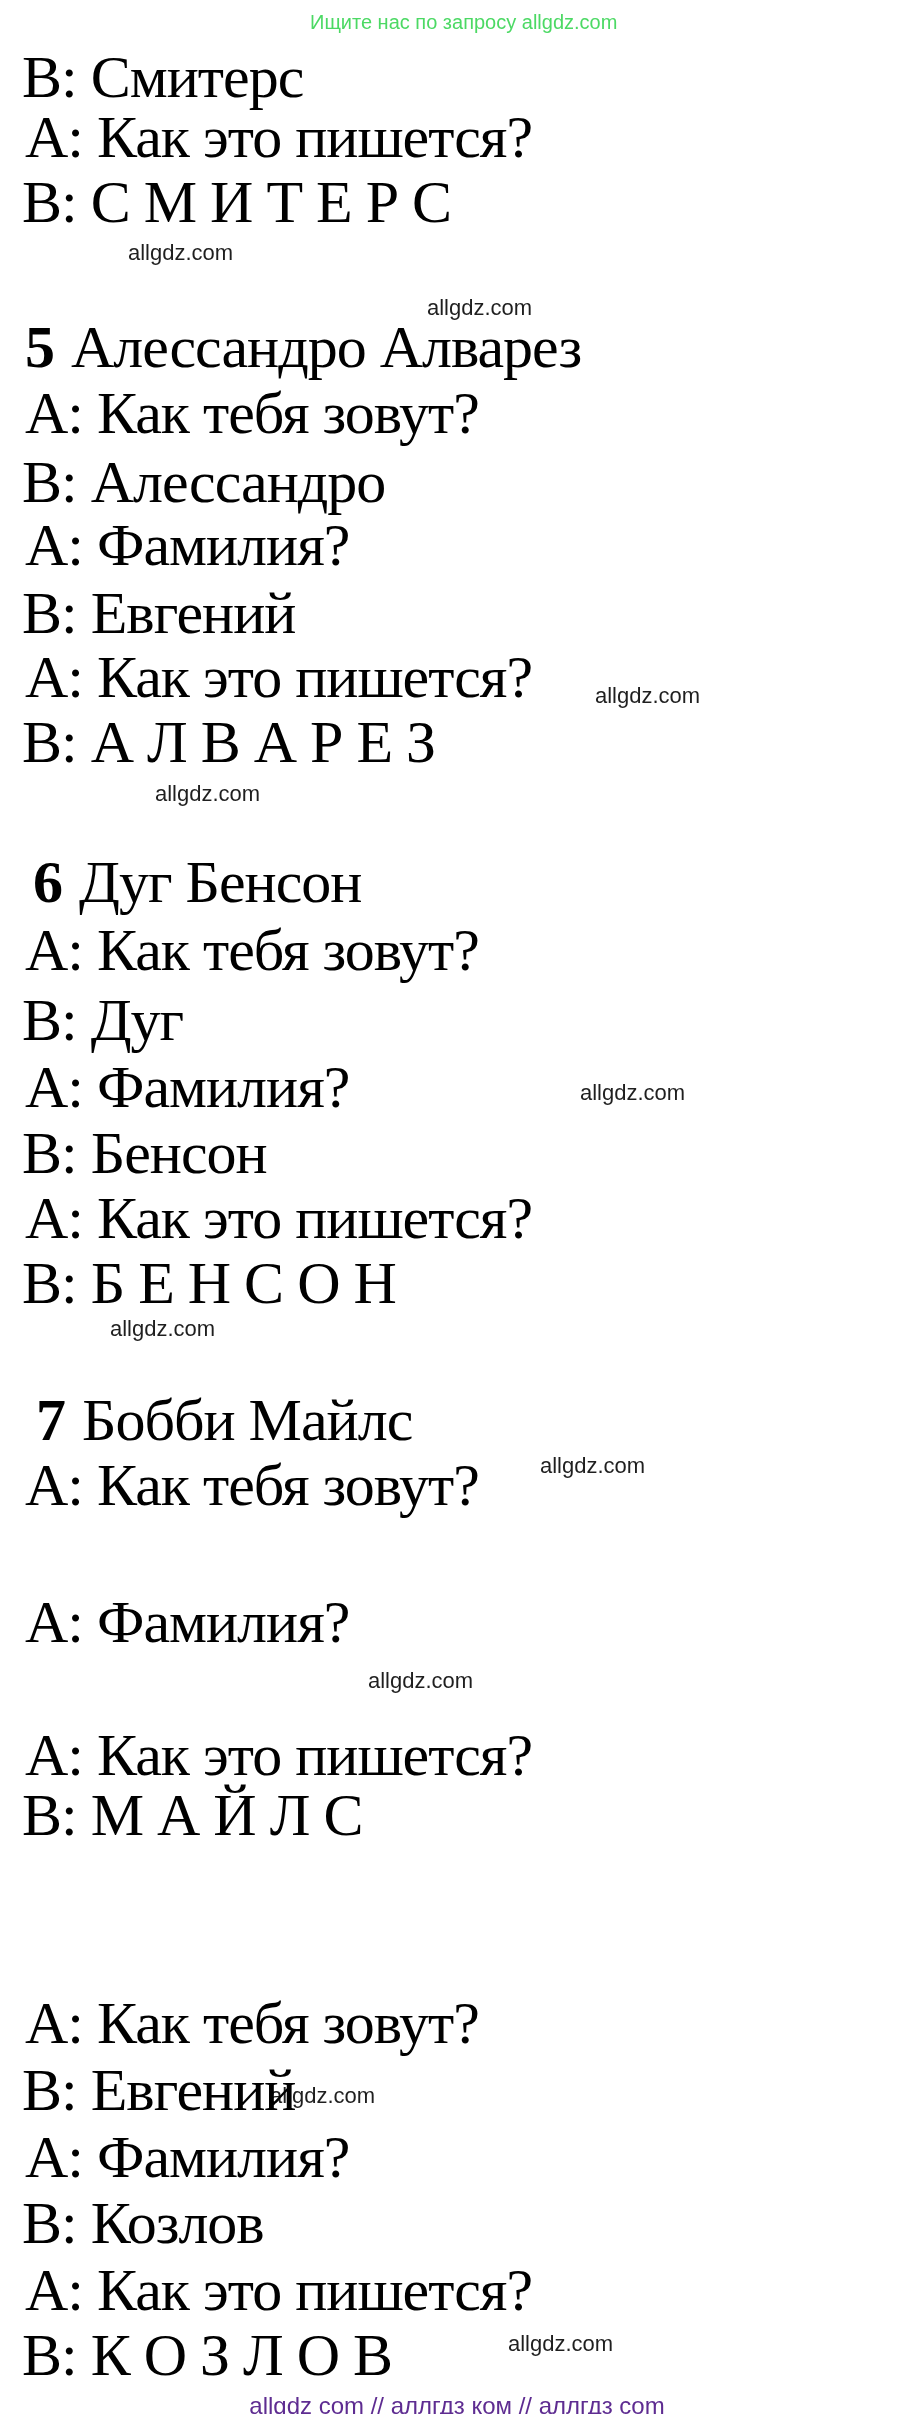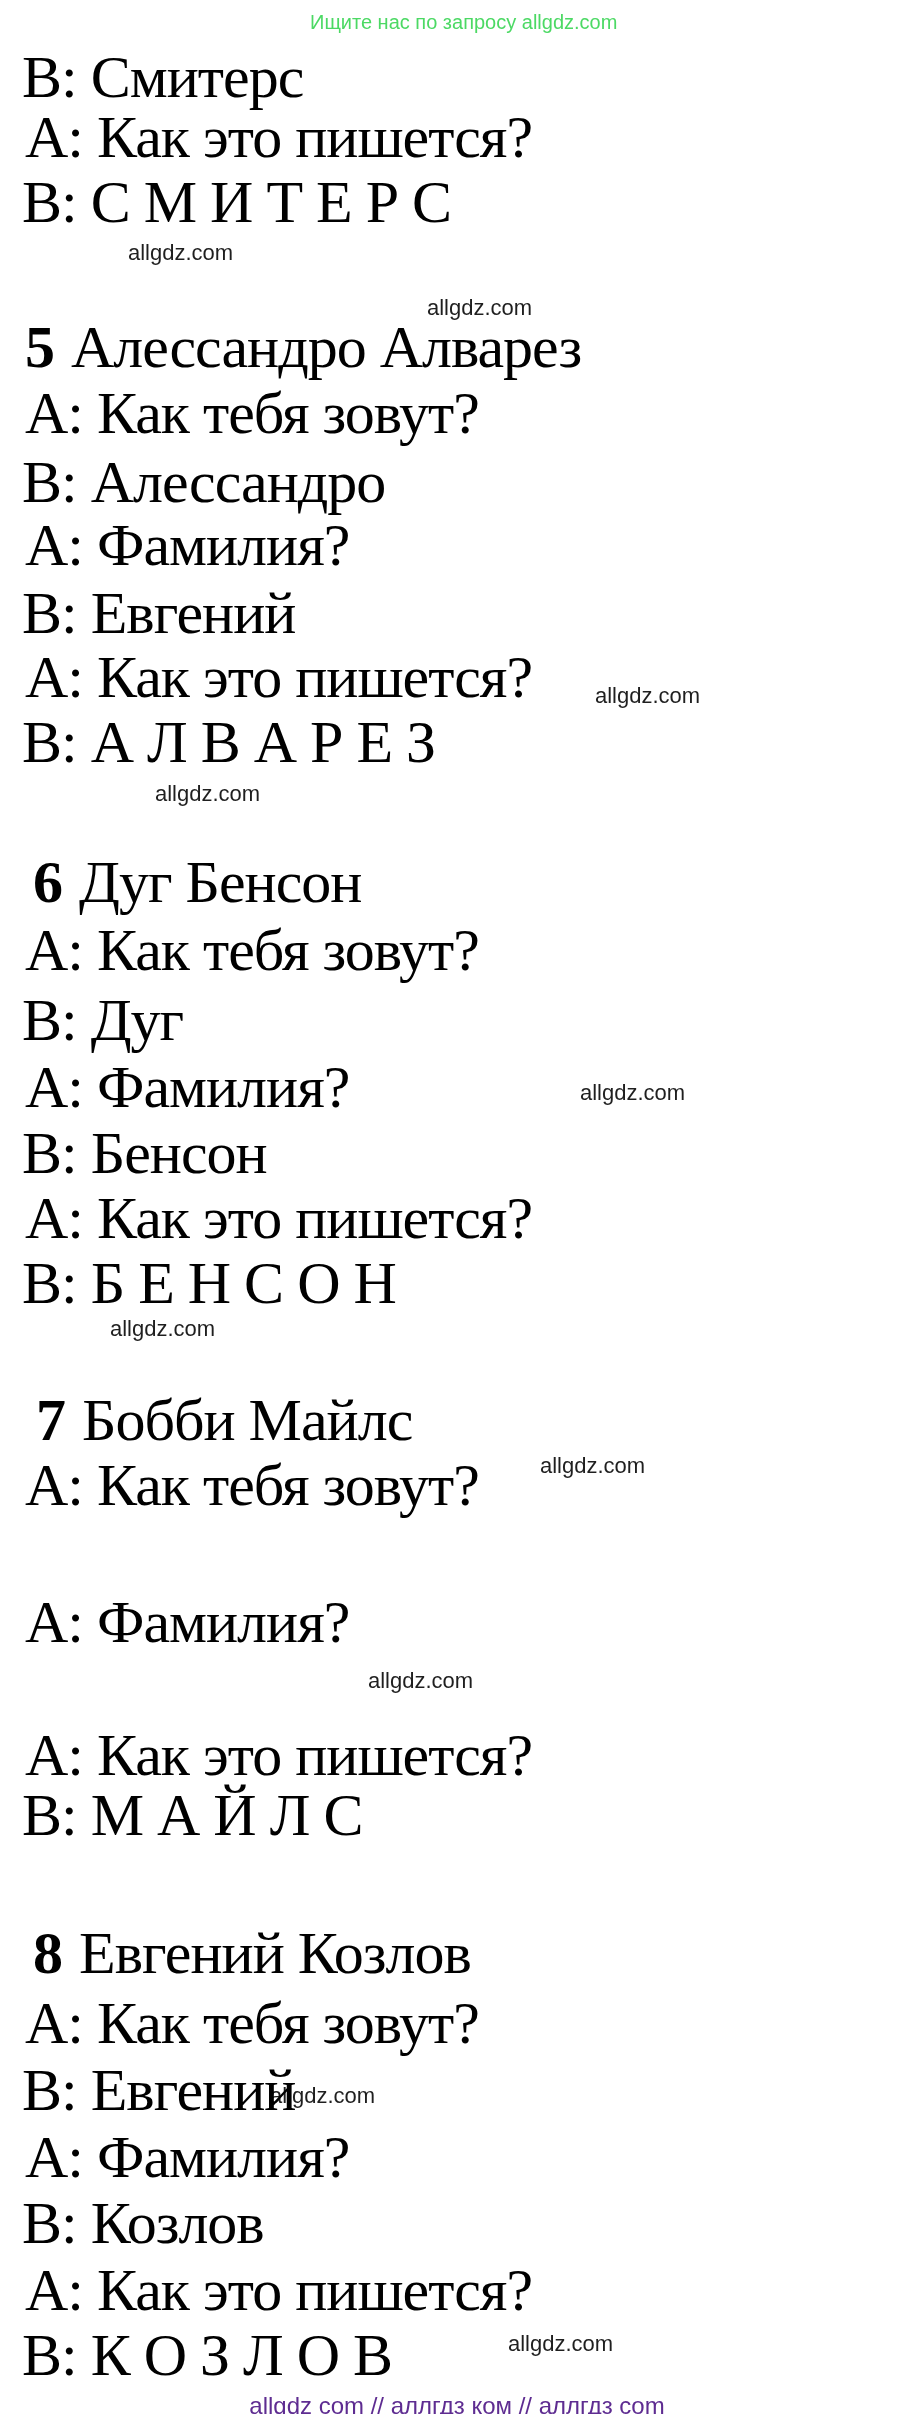--- a/index.html
+++ b/index.html
@@ -77,21 +77,20 @@
   <div class="ln" style="left:22px;top:1115px">В: Бенсон</div>
   <div class="ln" style="left:25px;top:1180px">А: Как это пишется?</div>
   <div class="ln" style="left:22px;top:1245px">В: Б Е Н С О Н</div>
 
   <div class="ln hd" style="left:36px;top:1382px"><b>7</b><span>Бобби Майлс</span></div>
   <div class="ln" style="left:25px;top:1447px">А: Как тебя зовут?</div>
   <div class="ln" style="left:25px;top:1584px">А: Фамилия?</div>
   <div class="ln" style="left:25px;top:1717px">А: Как это пишется?</div>
   <div class="ln" style="left:22px;top:1777px">В: М А Й Л С</div>
 
-  <div class="ln hd" style="left:33px;top:1915px"><b>8</b><span>Евгений Козлов</span></div>
   <div class="ln" style="left:25px;top:1985px">А: Как тебя зовут?</div>
   <div class="ln" style="left:22px;top:2052px">В: Евгений</div>
   <div class="ln" style="left:25px;top:2119px">А: Фамилия?</div>
   <div class="ln" style="left:22px;top:2185px">В: Козлов</div>
   <div class="ln" style="left:25px;top:2252px">А: Как это пишется?</div>
   <div class="ln" style="left:22px;top:2317px">В: К О З Л О В</div>
 
   <div class="footer">allgdz com  //  аллгдз ком  //  аллгдз com</div>
 
 </div>

